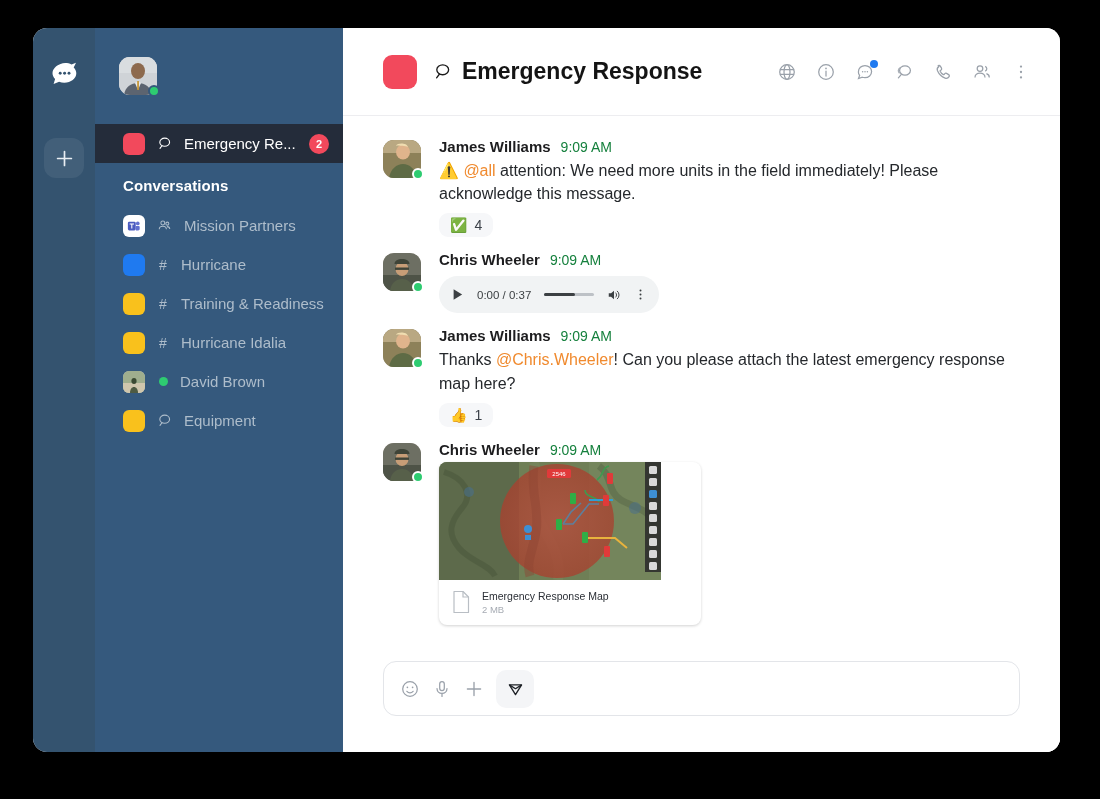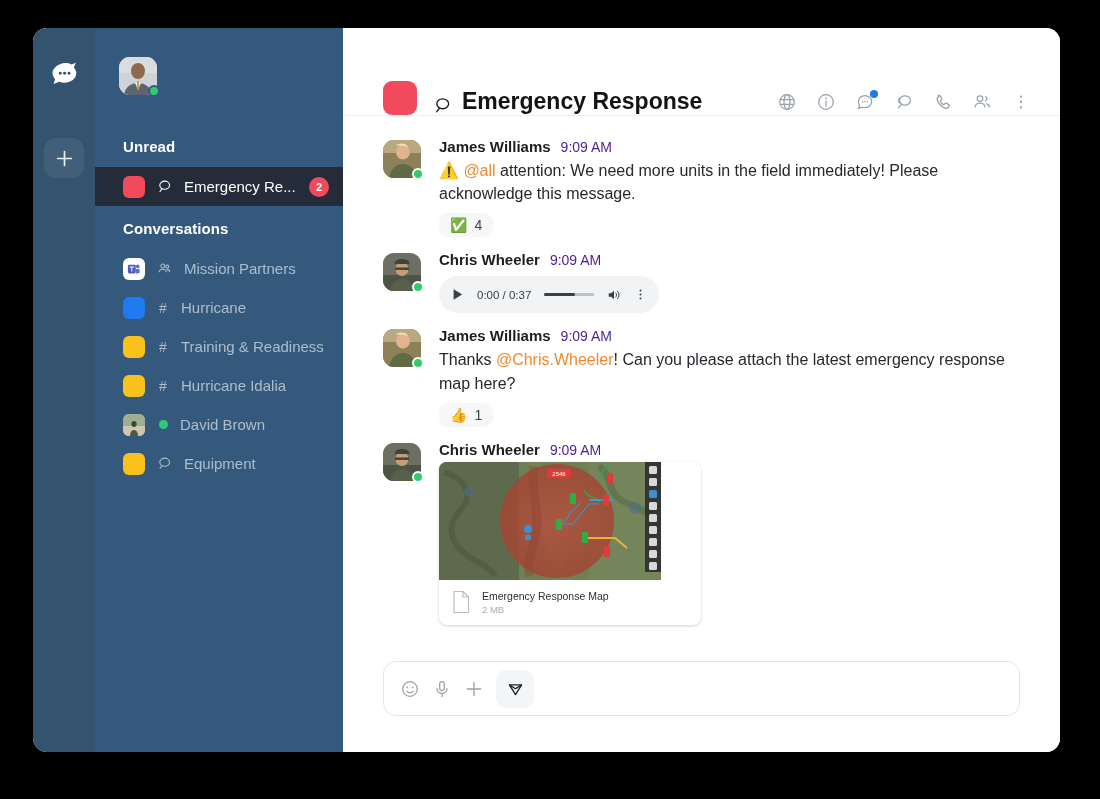--- a/index.html
+++ b/index.html
@@ -139,21 +139,21 @@
     flex: 1 1 auto;
     display: flex;
     flex-direction: column;
     background: #ffffff;
     min-width: 0;
   }
   #chat-header {
     height: 88px;
     flex: 0 0 88px;
     display: flex;
-    align-items: flex-end;
+    align-items: center;
     padding: 0 26px 0 40px;
     border-bottom: 1px solid #ededf0;
   }
   .hdr-tile {
     width: 34px; height: 34px;
     border-radius: 9px;
     background: #f2495c;
     flex: 0 0 34px;
   }
   .hdr-chanicon { margin-left: 16px; color: #1a1a1a; display:flex; align-items:center; }
@@ -187,21 +187,21 @@
     background: #b5b0a5; position: relative;
   }
   .presence-w {
     position: absolute; right: -3px; bottom: -2px;
     width: 12px; height: 12px; border-radius: 50%;
     background: #2ecc71; border: 2px solid #ffffff;
   }
   .msg-body { flex: 1 1 auto; min-width: 0; }
   .msg-head { display: flex; align-items: flex-end; gap: 10px; margin-bottom: 4px; }
   .msg-name { font-size: 15px; font-weight: bold; color: #1d1d1f; }
-  .msg-time { font-size: 14px; color: #4c1d95; }
+  .msg-time { font-size: 14px; color: #15803d; }
   .msg-text { font-size: 16px; color: #25282c; line-height: 1.45; }
   .mention { color: #f08a2e; }
 
   .reaction {
     display: inline-flex;
     align-items: center;
     gap: 7px;
     background: #f6f7f9;
     border-radius: 9px;
     padding: 4px 11px;
@@ -309,21 +309,20 @@
             <ellipse cx="19" cy="14" rx="7" ry="8" fill="#8d6a4e"></ellipse>
             <path d="M5 38c1-8 7-12 14-12s13 4 14 12z" fill="#5c6470"></path>
             <path d="M16 26l3 7 3-7-3-2z" fill="#e8eaec"></path>
             <rect x="18.2" y="24" width="1.7" height="9" fill="#c4922f"></rect>
           </svg>
         </div>
         <div class="presence"></div>
       </div>
     </div>
 
-    <div class="sb-section">Unread</div>
 
     <div class="sb-item active">
       <div class="sb-tile" style="background:#f2495c"></div>
       <span class="ic-mini">
         <svg width="15" height="15" viewBox="0 0 16 16" fill="none" stroke="currentColor" stroke-width="1.2">
           <ellipse cx="8.2" cy="6.6" rx="5.2" ry="4.3"></ellipse>
           <path d="M5.3 10.4L3.2 13.2" stroke-linecap="round"></path>
         </svg>
       </span>
       <span class="sb-label">Emergency Re...</span>

